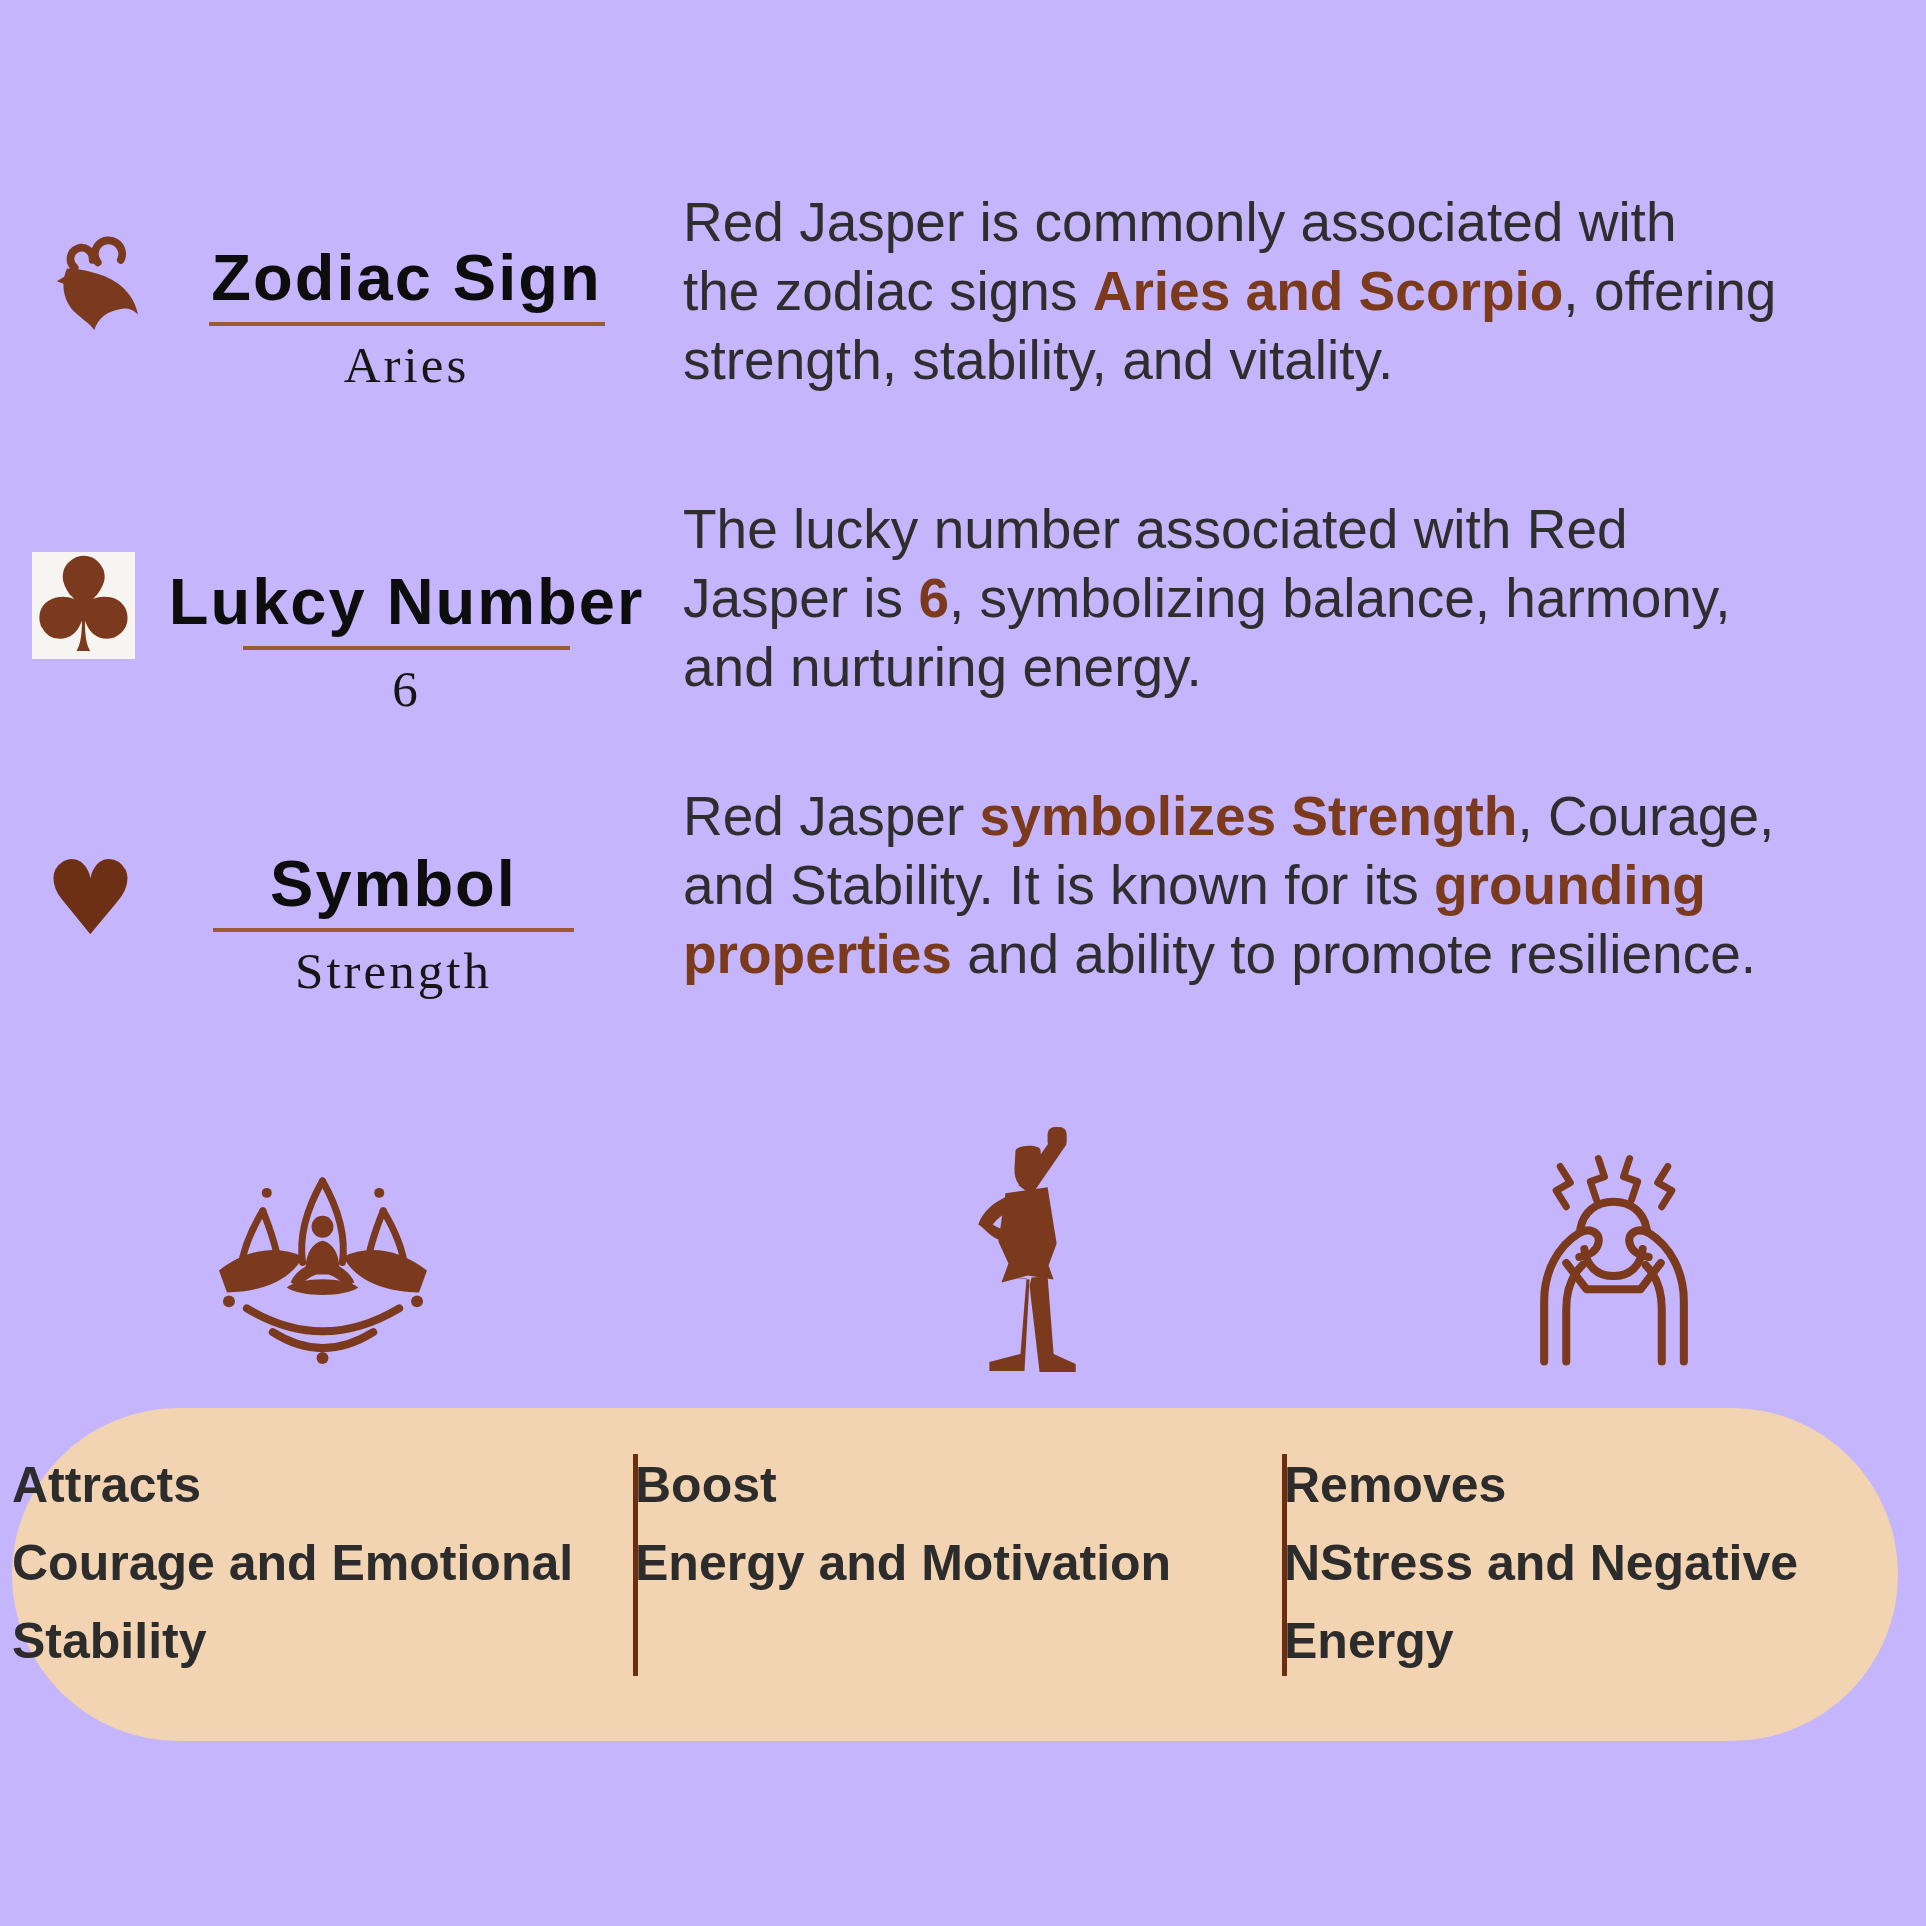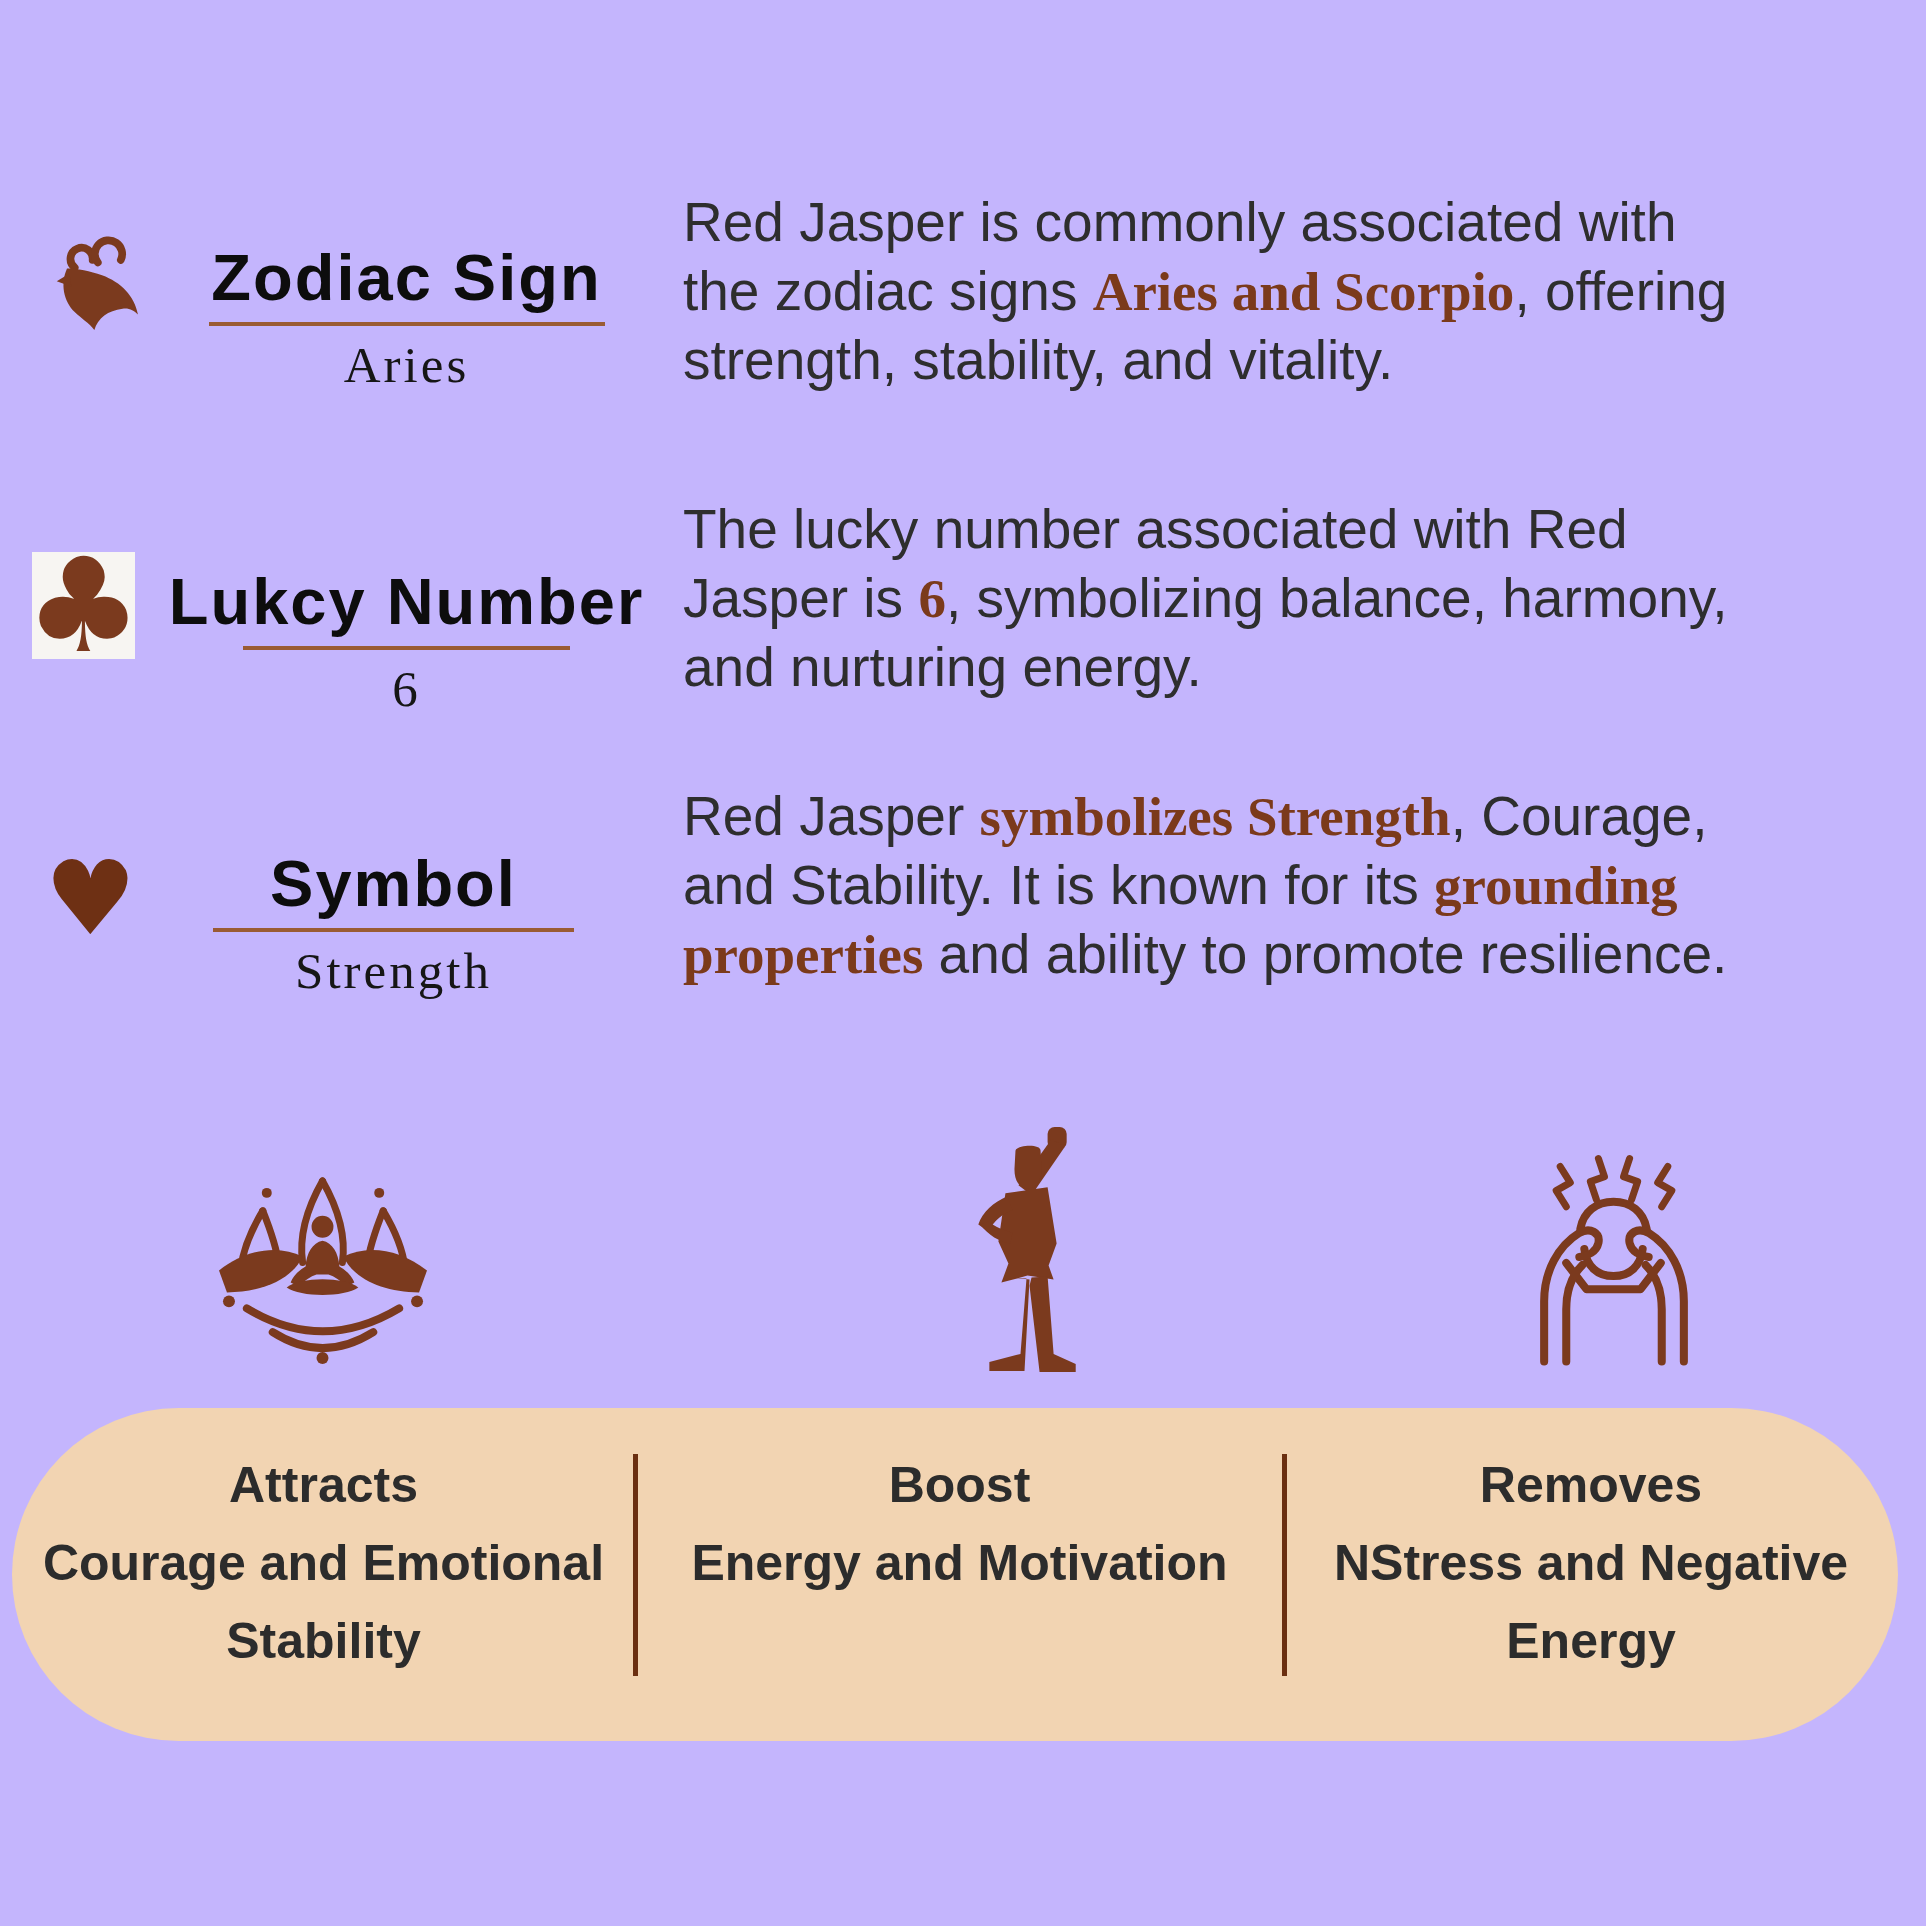--- a/index.html
+++ b/index.html
@@ -35,35 +35,35 @@
   .lb3 .rule{width:361px;}
   .sec-sub{
     font-family:"Liberation Serif", serif; font-size:51px; color:#161616;
     letter-spacing:3px; margin-top:10px;
   }
   
   .para{position:absolute; left:683px; width:1243px; font-size:55px; line-height:69px; color:var(--body-text); letter-spacing:0px;}
   .p1{top:188px;} .p2{top:495px;} .p3{top:782px;}
   .para .line{white-space:nowrap;}
   .para .em{
-    font-family:Liberation Serif, serif; font-weight:700; color:var(--emph);
+    font-family:Liberation Sans, sans-serif; font-weight:700; color:var(--emph);
   }
   
   .bicon{position:absolute;}
   .lotus-box{left:211px; top:1171px; width:224px; height:204px;}
   .hero-box{left:963px; top:1125px; width:121px; height:253px;}
   .stressed-box{left:1516px; top:1148px; width:196px; height:220px;}
   
   .banner{
     position:absolute; left:12px; top:1408px; width:1886px; height:333px;
     background:var(--banner-bg); border-radius:168px; display:flex; align-items:flex-start;
   }
   .vdiv{position:absolute; top:46px; height:222px; width:5px; background:var(--divider);}
   .d1{left:621px;} .d2{left:1270px;}
-  .bcol{padding-top:38px; text-align:center; color:var(--banner-text);
+  .bcol{padding-top:38px; text-align:left; color:var(--banner-text);
     font-weight:700; font-size:50px; line-height:78px;}
   .bcol1{width:623px;} .bcol2{width:649px;} .bcol3{width:614px;}
   svg .fill{fill:var(--brown); stroke:none;}
   svg .stroke{fill:none; stroke:var(--brown); stroke-linecap:round; stroke-linejoin:round;}
 </style>
 </head>
 <body>
 
 <div class="page">
 

